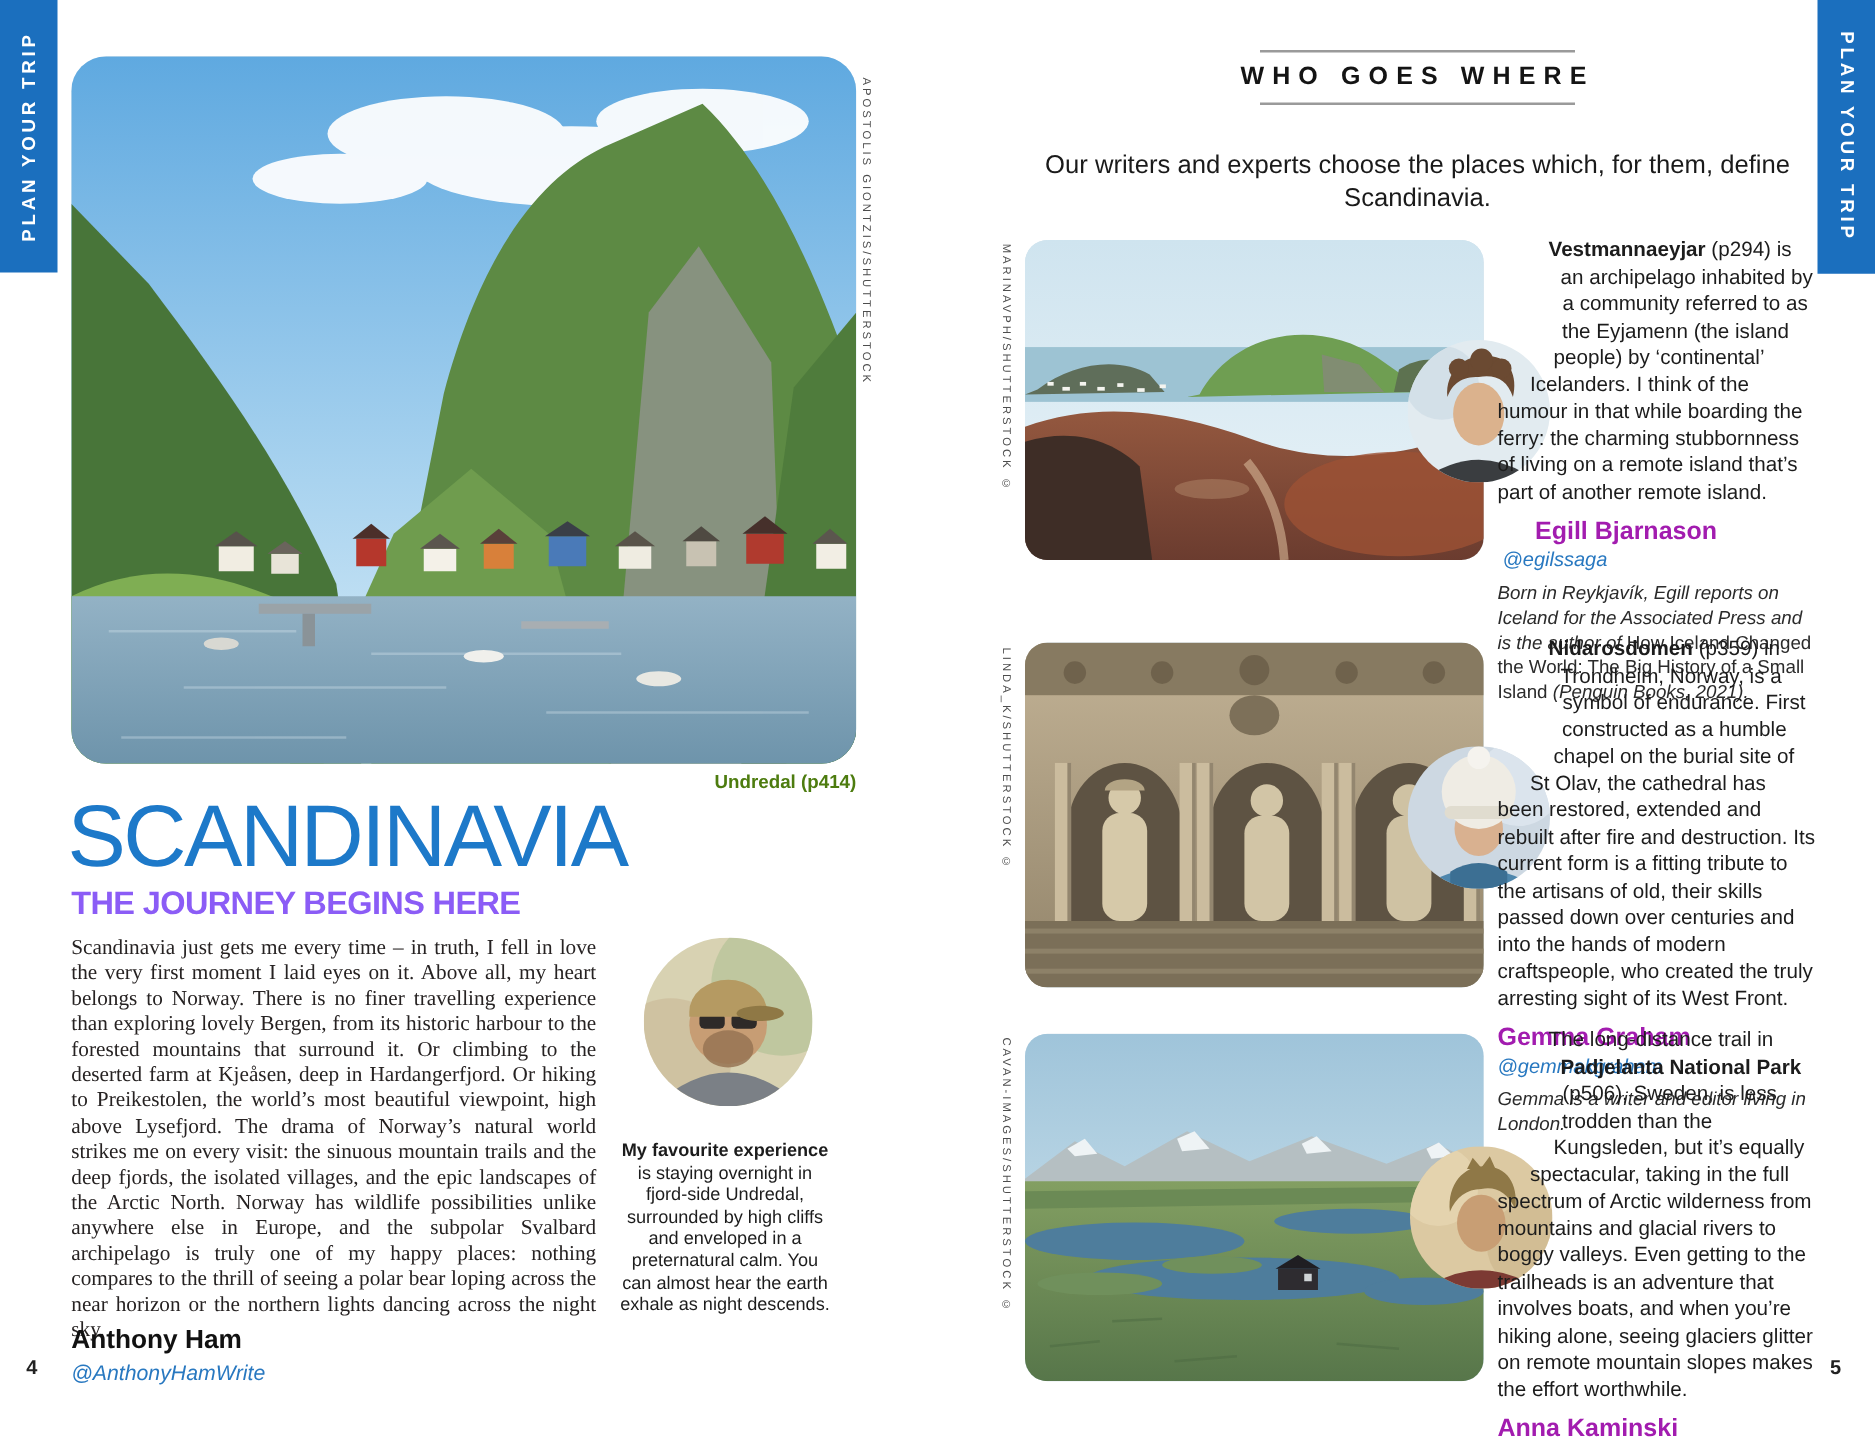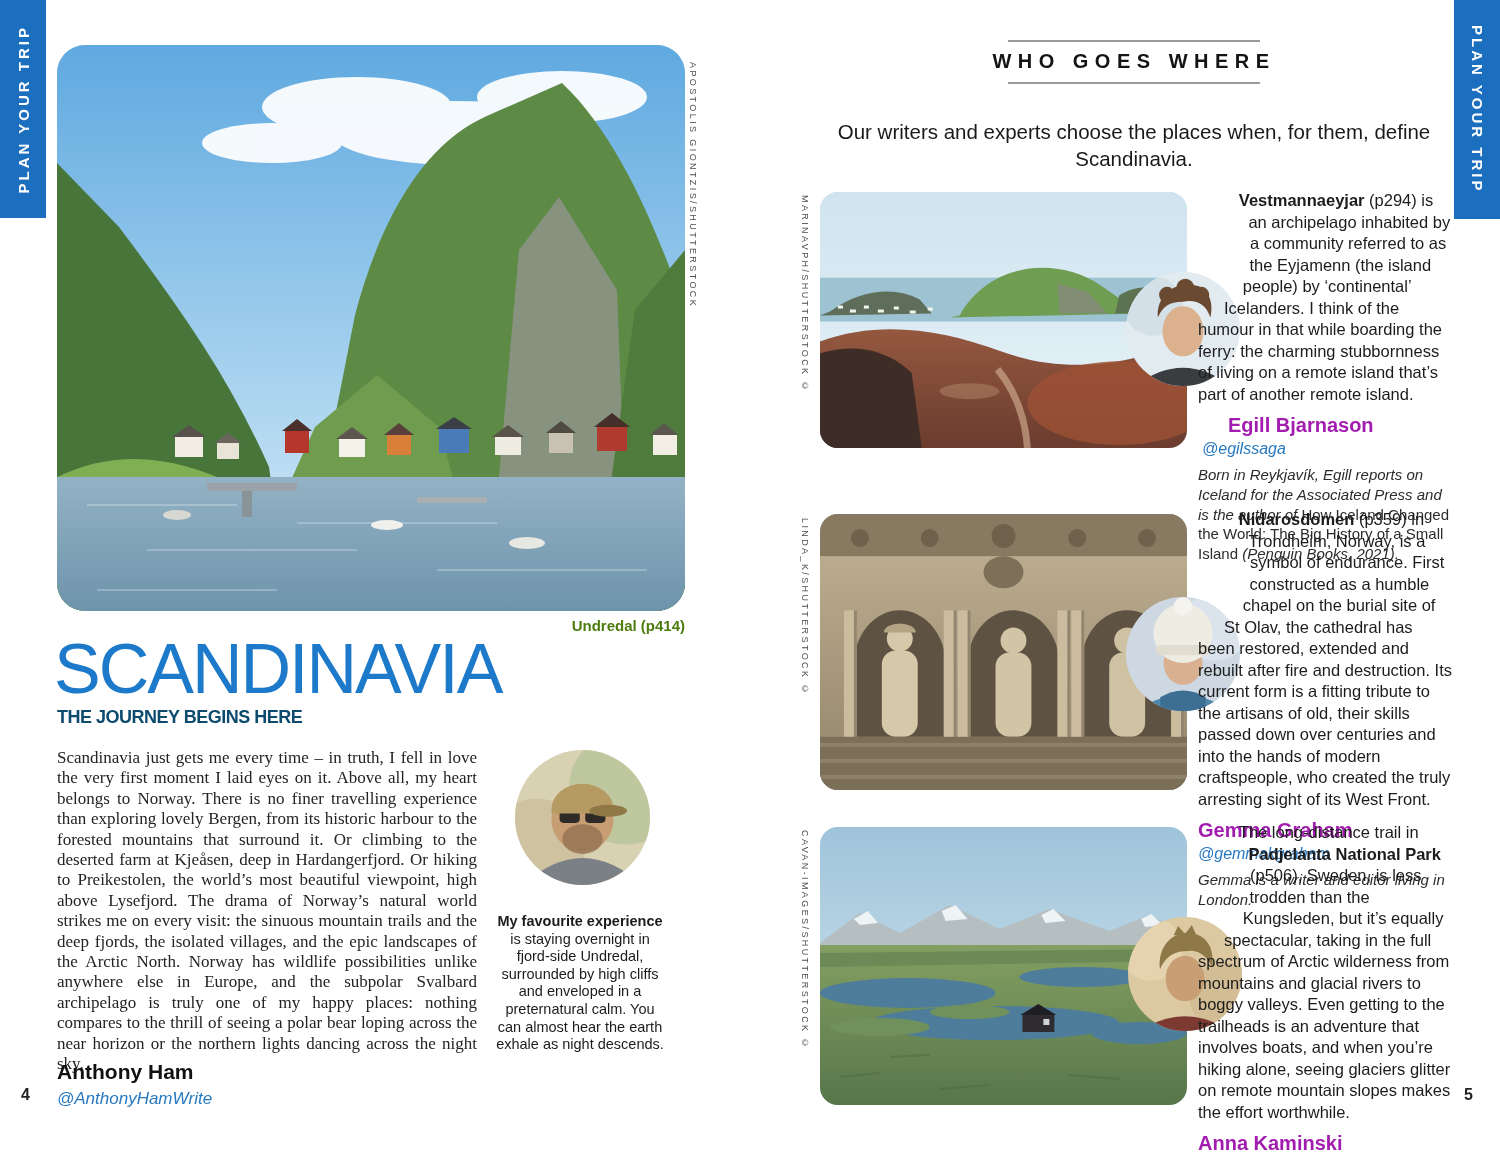--- a/index.html
+++ b/index.html
@@ -17,22 +17,22 @@
   .photo svg{display:block;width:100%;height:100%;}
   .photo-main{left:57px;top:45px;width:628px;height:566px;border-radius:28px;}
   .credit{position:absolute;writing-mode:vertical-rl;font-size:9px;letter-spacing:2.4px;
           color:#4d4d4d;white-space:nowrap;}
   .credit-main{left:688px;top:62px;}
   
   .caption{position:absolute;left:57px;top:617px;width:628px;text-align:right;
            font-size:15px;font-weight:700;color:#4d7c0f;}
   .title{position:absolute;left:54px;top:634px;margin:0;font-size:70px;font-weight:400;
          letter-spacing:-2px;color:#1d79c9;line-height:1;}
-  .subtitle{position:absolute;left:57px;top:707px;margin:0;font-size:18px;font-weight:800;
-            letter-spacing:-0.5px;color:#0c4a6e;}
+  .subtitle{position:absolute;left:57px;top:707px;margin:0;font-size:26px;font-weight:800;
+            letter-spacing:-0.5px;color:#8b5cf6;}
   .intro{position:absolute;left:57px;top:748px;width:420px;margin:0;
          font-family:"Liberation Serif",serif;font-size:17px;line-height:20.4px;
          text-align:justify;color:#262222;}
   .author{position:absolute;left:57px;top:1060px;font-size:21px;font-weight:700;color:#111;}
   .handle{position:absolute;font-style:italic;color:#2878c0;font-size:17px;text-decoration:none;}
   .handle-left{left:57px;top:1089px;}
   .avatar{position:absolute;border-radius:50%;overflow:hidden;}
   .avatar svg{display:block;width:100%;height:100%;}
   .fav-avatar{left:515px;top:750px;width:135px;height:135px;}
   .fav-text{position:absolute;left:495px;top:913px;width:170px;text-align:center;
@@ -183,21 +183,21 @@
     <span class="b">My favourite experience</span><span> is staying overnight in fjord-side Undredal, surrounded by high cliffs and enveloped in a preternatural calm. You can almost hear the earth exhale as night descends.</span>
   </div>
 
   <div class="pagenum pn-left">4</div>
 
   <div class="who-head">
     <div class="rule"></div>
     <h2>WHO GOES WHERE</h2>
     <div class="rule"></div>
   </div>
-  <p class="who-intro">Our writers and experts choose the places when, for them, define Scandinavia.</p>
+  <p class="who-intro">Our writers and experts choose the places which, for them, define Scandinavia.</p>
 
   <article class="entry e1">
     <figure class="photo entry-photo" style="margin:0">
       <svg viewBox="0 0 368 257" preserveAspectRatio="none">
         <defs>
           <linearGradient id="sky2" x1="0" y1="0" x2="0" y2="1">
             <stop offset="0" stop-color="#cfe4ef"></stop>
               <stop offset="1" stop-color="#e9f3f8"></stop>
           </linearGradient>
           <linearGradient id="volc" x1="0" y1="0" x2="0" y2="1">

